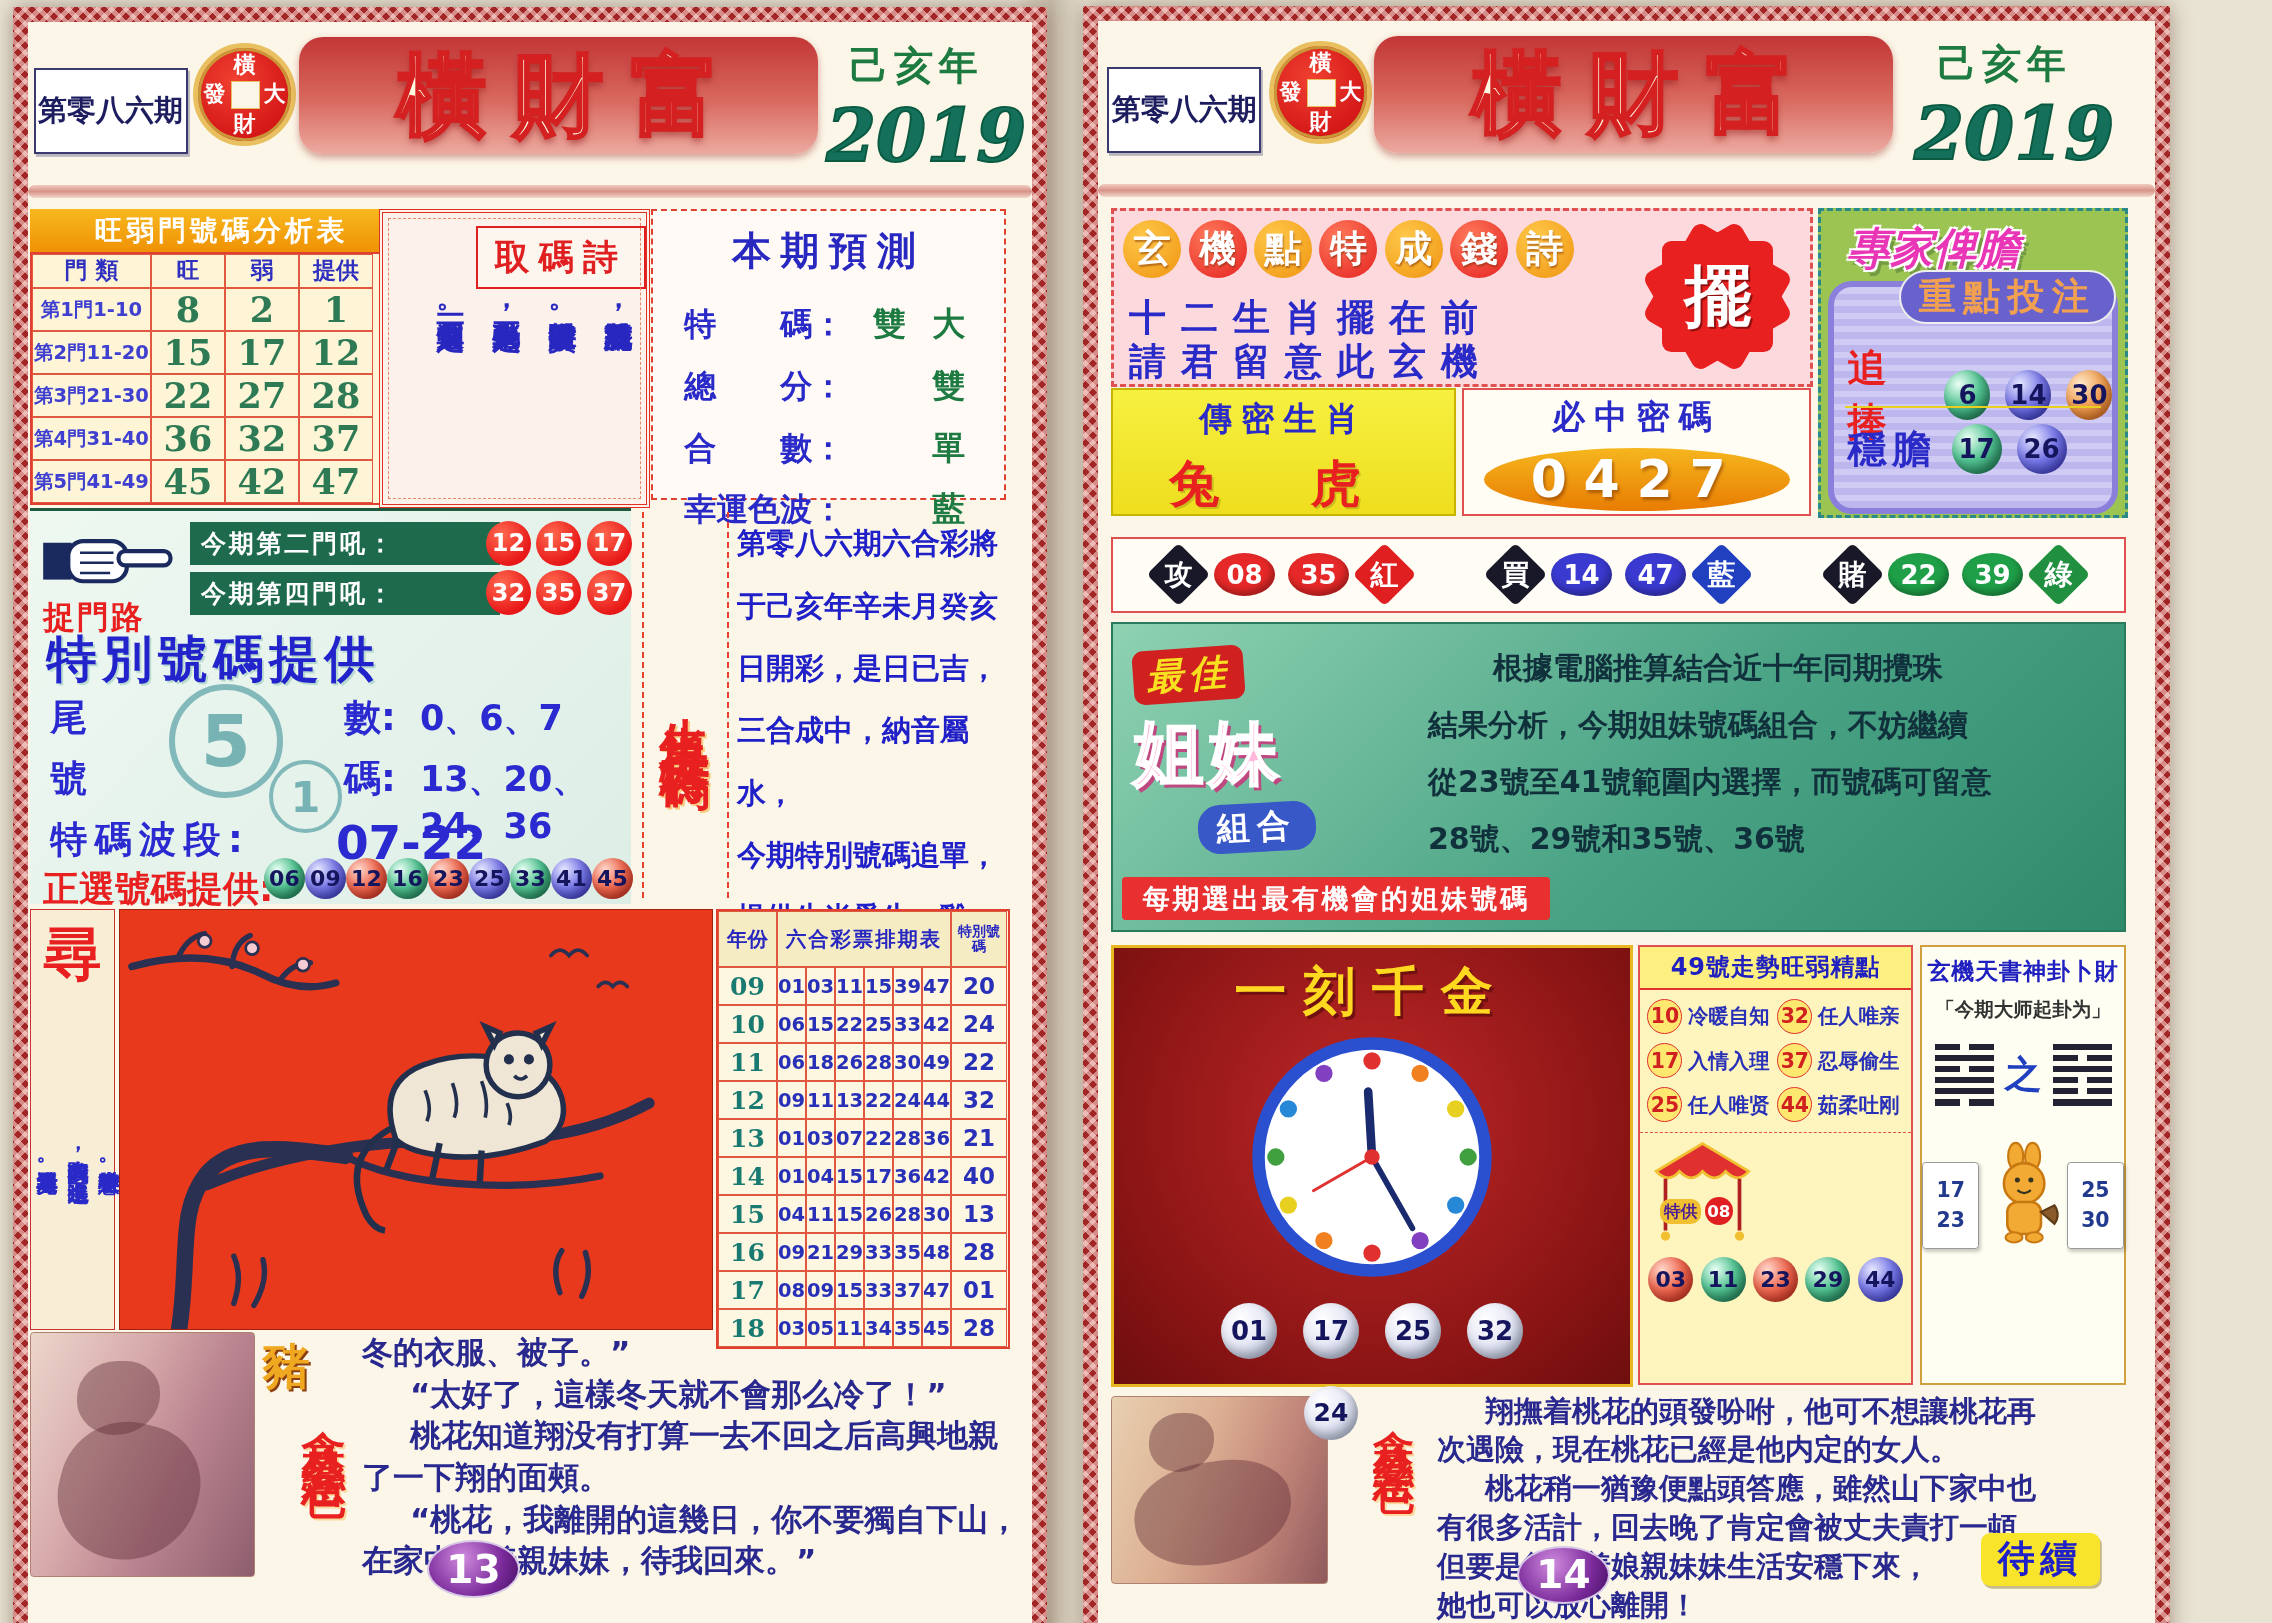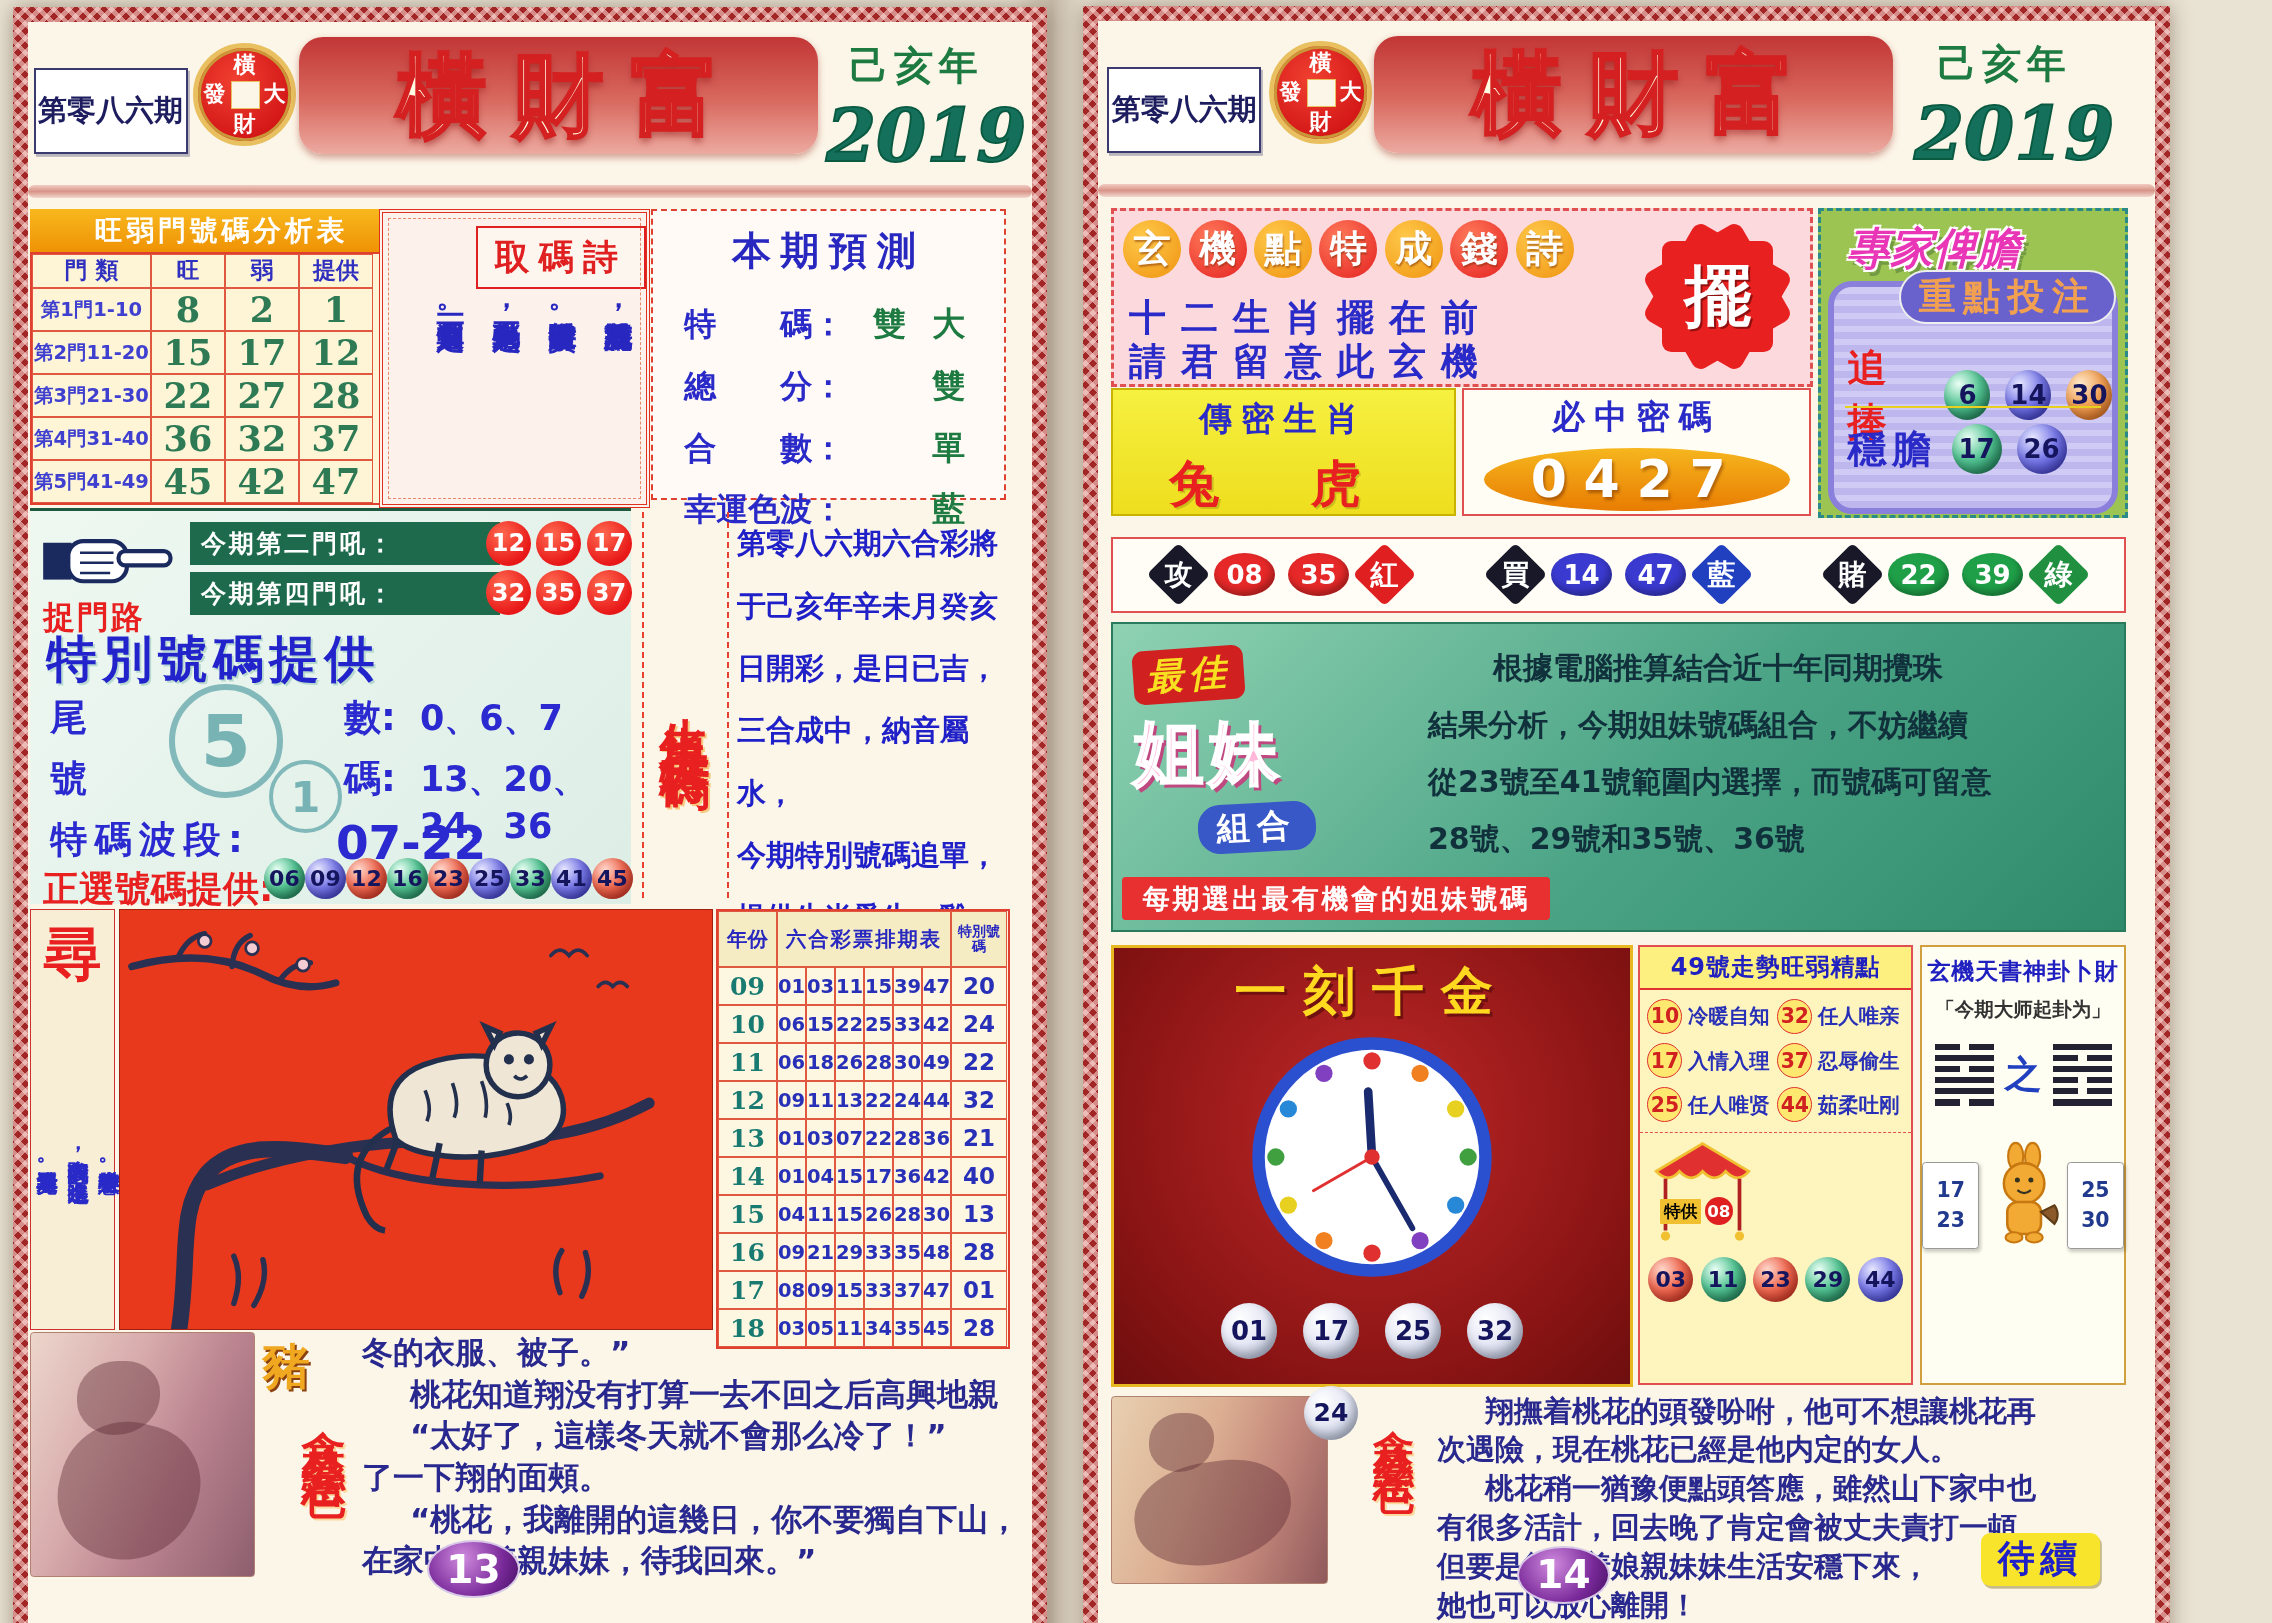--- a/index.html
+++ b/index.html
@@ -137,21 +137,21 @@
   .trend{background:#fdf4be;border:2.8px solid #e05050}
   .ttitle{background:#fdf080;color:#2020c0;font-weight:bold;font-size:24px;display:flex;align-items:center;
           justify-content:center;border-bottom:2.8px solid #e03030;letter-spacing:0.9px}
   .titem{display:flex;align-items:center;gap:5.6px}
   .tchip{width:33px;height:33px;border-radius:50%;background:#ffe870;border:1.9px solid #e03030;color:#d02020;
          font-weight:bold;font-size:20.4px;display:flex;align-items:center;justify-content:center}
   .ttext{color:#2830b8;font-weight:bold;font-size:20.4px}
   .dred{color:#e82020;font-weight:bold;font-size:32px;letter-spacing:3.7px}
   .dline{color:#2830b8;font-weight:bold;font-size:24px;letter-spacing:1.9px}
   .canopy-chip{position:absolute;left:13px;top:59px;display:flex;gap:3.7px;align-items:center}
-  .canopy-chip .k{background:#f0c030;color:#000000;font-weight:bold;font-size:16.7px;padding:0.9px 3.7px;border-radius:1px}
+  .canopy-chip .k{background:#f0c030;color:#4c1d95;font-weight:bold;font-size:16.7px;padding:0.9px 3.7px;border-radius:10px}
   .canopy-chip .n{background:#e02020;color:#fff;font-weight:bold;font-size:16.7px;width:28px;height:28px;border-radius:50%;
                   display:flex;align-items:center;justify-content:center}
   .oracle{background:#fffef2;border:2.8px solid #d0a040}
   .otitle{color:#2020c0;font-weight:bold;font-size:23px;letter-spacing:0.9px;text-align:center}
   .osub{color:#333;font-weight:bold;font-size:19.5px;text-align:center}
   .hexagram{display:flex;flex-direction:column;gap:4.6px;width:59px}
   .hexagram i{height:6.5px;background:#223}
   .hexagram i.br{background:linear-gradient(to right,#223 0 42%,rgba(0,0,0,0) 42% 58%,#223 58%)}
   .zhi{color:#2040c0;font-weight:bold;font-size:37px}
   .book{width:61px;height:85px;background:#fff;border:1.9px solid #999;border-radius:3.7px;display:flex;flex-direction:column;
@@ -433,22 +433,22 @@
   </div>
 
   <div class="abs photo photoL" style="left:1.9px;top:1310px;width:223px;height:243px">
     <div class="sil" style="left:46px;top:28px;width:83px;height:74px"></div>
     <div class="sil" style="left:28px;top:89px;width:139px;height:139px;transform:rotate(14deg)"></div>
   </div>
   <div class="abs zchar" style="left:234px;top:1313px">豬</div>
   <div class="abs theme vtext" style="left:267px;top:1373px;height:204px">貪婪戀色</div>
   <div class="abs" style="left:334px;top:1310px;width:646px">
     <div class="storyline">冬的衣服、被子。”</div>
+    <div class="storyline ind">“太好了，這樣冬天就不會那么冷了！”</div>
     <div class="storyline ind">桃花知道翔没有打算一去不回之后高興地親</div>
-    <div class="storyline ind">“太好了，這樣冬天就不會那么冷了！”</div>
     <div class="storyline">了一下翔的面頰。</div>
     <div class="storyline ind">“桃花，我離開的這幾日，你不要獨自下山，</div>
     <div class="storyline">在家中陪着親妹妹，待我回來。”</div>
   </div>
   <div class="abs oval-page" style="left:399px;top:1518px;width:89px;height:54px">13</div>
  </div>
 </div>
 
 <div class="page" style="left:1083px;top:5.6px;width:1057px;height:1612px">
  <div class="inner">

